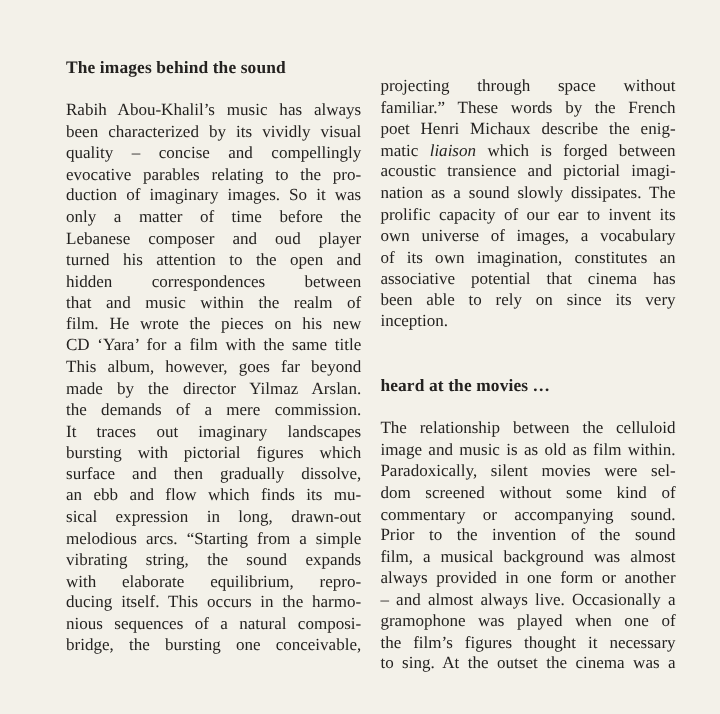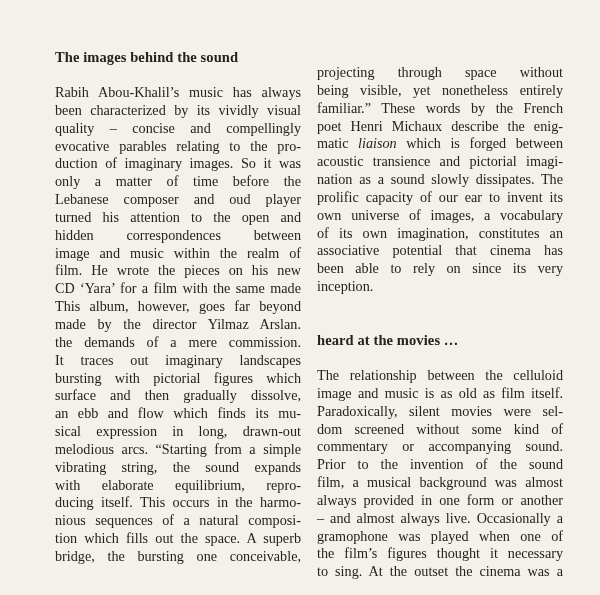--- a/index.html
+++ b/index.html
@@ -63,67 +63,65 @@
     <div id="left-lines">
         <span class="line">Rabih Abou-Khalil’s music has always</span>
         <span class="line">been characterized by its vividly visual</span>
         <span class="line">quality – concise and compellingly</span>
         <span class="line">evocative parables relating to the pro-</span>
         <span class="line">duction of imaginary images. So it was</span>
         <span class="line">only a matter of time before the</span>
         <span class="line">Lebanese composer and oud player</span>
         <span class="line">turned his attention to the open and</span>
         <span class="line">hidden correspondences between</span>
-        <span class="line">image and music within the realm of</span>
+        <span class="line">that and music within the realm of</span>
         <span class="line">film. He wrote the pieces on his new</span>
-        <span class="line">CD ‘Yara’ for a film with the same made</span>
+        <span class="line">CD ‘Yara’ for a film with the same title</span>
         <span class="line">This album, however, goes far beyond</span>
         <span class="line">made by the director Yilmaz Arslan.</span>
         <span class="line">the demands of a mere commission.</span>
         <span class="line">It traces out imaginary landscapes</span>
         <span class="line">bursting with pictorial figures which</span>
         <span class="line">surface and then gradually dissolve,</span>
         <span class="line">an ebb and flow which finds its mu-</span>
         <span class="line">sical expression in long, drawn-out</span>
         <span class="line">melodious arcs. “Starting from a simple</span>
         <span class="line">vibrating string, the sound expands</span>
         <span class="line">with elaborate equilibrium, repro-</span>
         <span class="line">ducing itself. This occurs in the harmo-</span>
         <span class="line">nious sequences of a natural composi-</span>
-        <span class="line">tion which fills out the space. A superb</span>
         <span class="line">bridge, the bursting one conceivable,</span>
       </div>
   </div>
 
   <div class="column col-right">
     <div>
       <div id="right-lines-before">
           <span class="line">projecting through space without</span>
-          <span class="line">being visible, yet nonetheless entirely</span>
           <span class="line">familiar.” These words by the French</span>
           <span class="line">poet Henri Michaux describe the enig-</span>
         </div>
       <span class="line"><span>matic </span><em>liaison</em><span> which is forged between</span></span>
       <div id="right-lines-after">
           <span class="line">acoustic transience and pictorial imagi-</span>
           <span class="line">nation as a sound slowly dissipates. The</span>
           <span class="line">prolific capacity of our ear to invent its</span>
           <span class="line">own universe of images, a vocabulary</span>
           <span class="line">of its own imagination, constitutes an</span>
           <span class="line">associative potential that cinema has</span>
           <span class="line">been able to rely on since its very</span>
         </div>
       <span class="line last">inception.</span>
     </div>
     <div class="gap-section"></div>
     <h2 class="heading">heard at the movies …</h2>
     <div class="gap-after-head"></div>
     <div id="right-lines-p2">
         <span class="line">The relationship between the celluloid</span>
-        <span class="line">image and music is as old as film itself.</span>
+        <span class="line">image and music is as old as film within.</span>
         <span class="line">Paradoxically, silent movies were sel-</span>
         <span class="line">dom screened without some kind of</span>
         <span class="line">commentary or accompanying sound.</span>
         <span class="line">Prior to the invention of the sound</span>
         <span class="line">film, a musical background was almost</span>
         <span class="line">always provided in one form or another</span>
         <span class="line">– and almost always live. Occasionally a</span>
         <span class="line">gramophone was played when one of</span>
         <span class="line">the film’s figures thought it necessary</span>
         <span class="line">to sing. At the outset the cinema was a</span>

